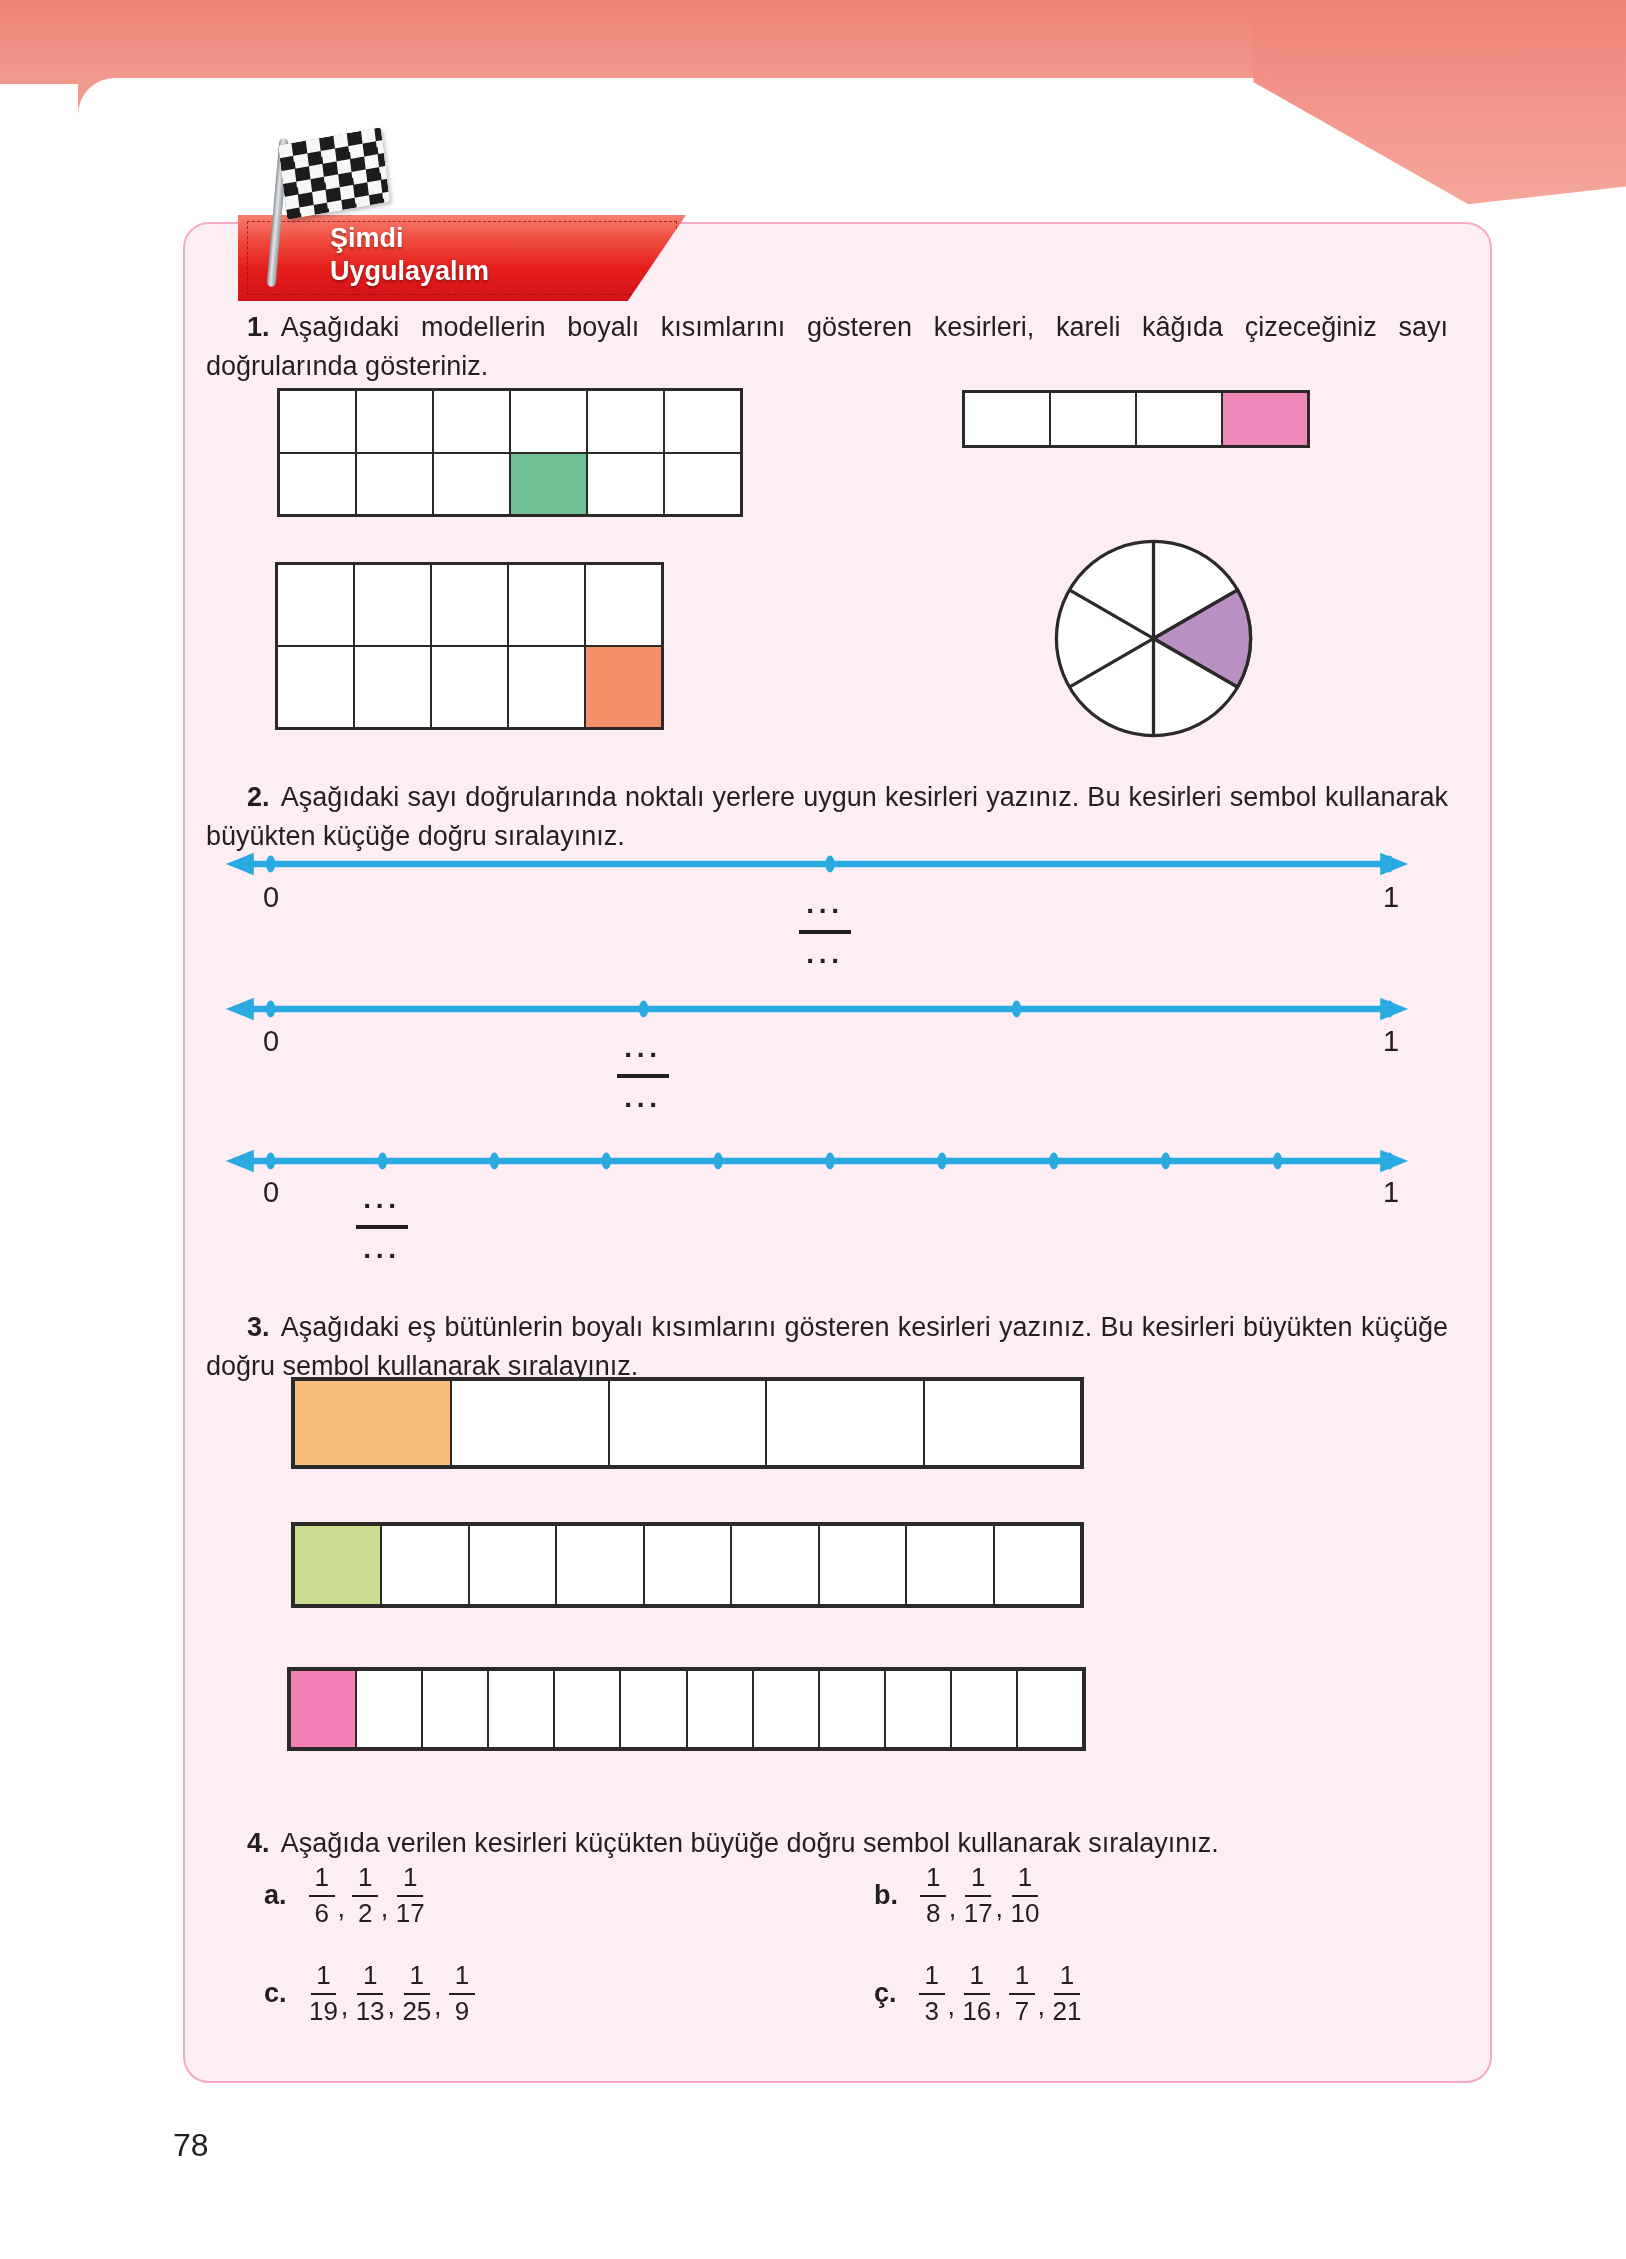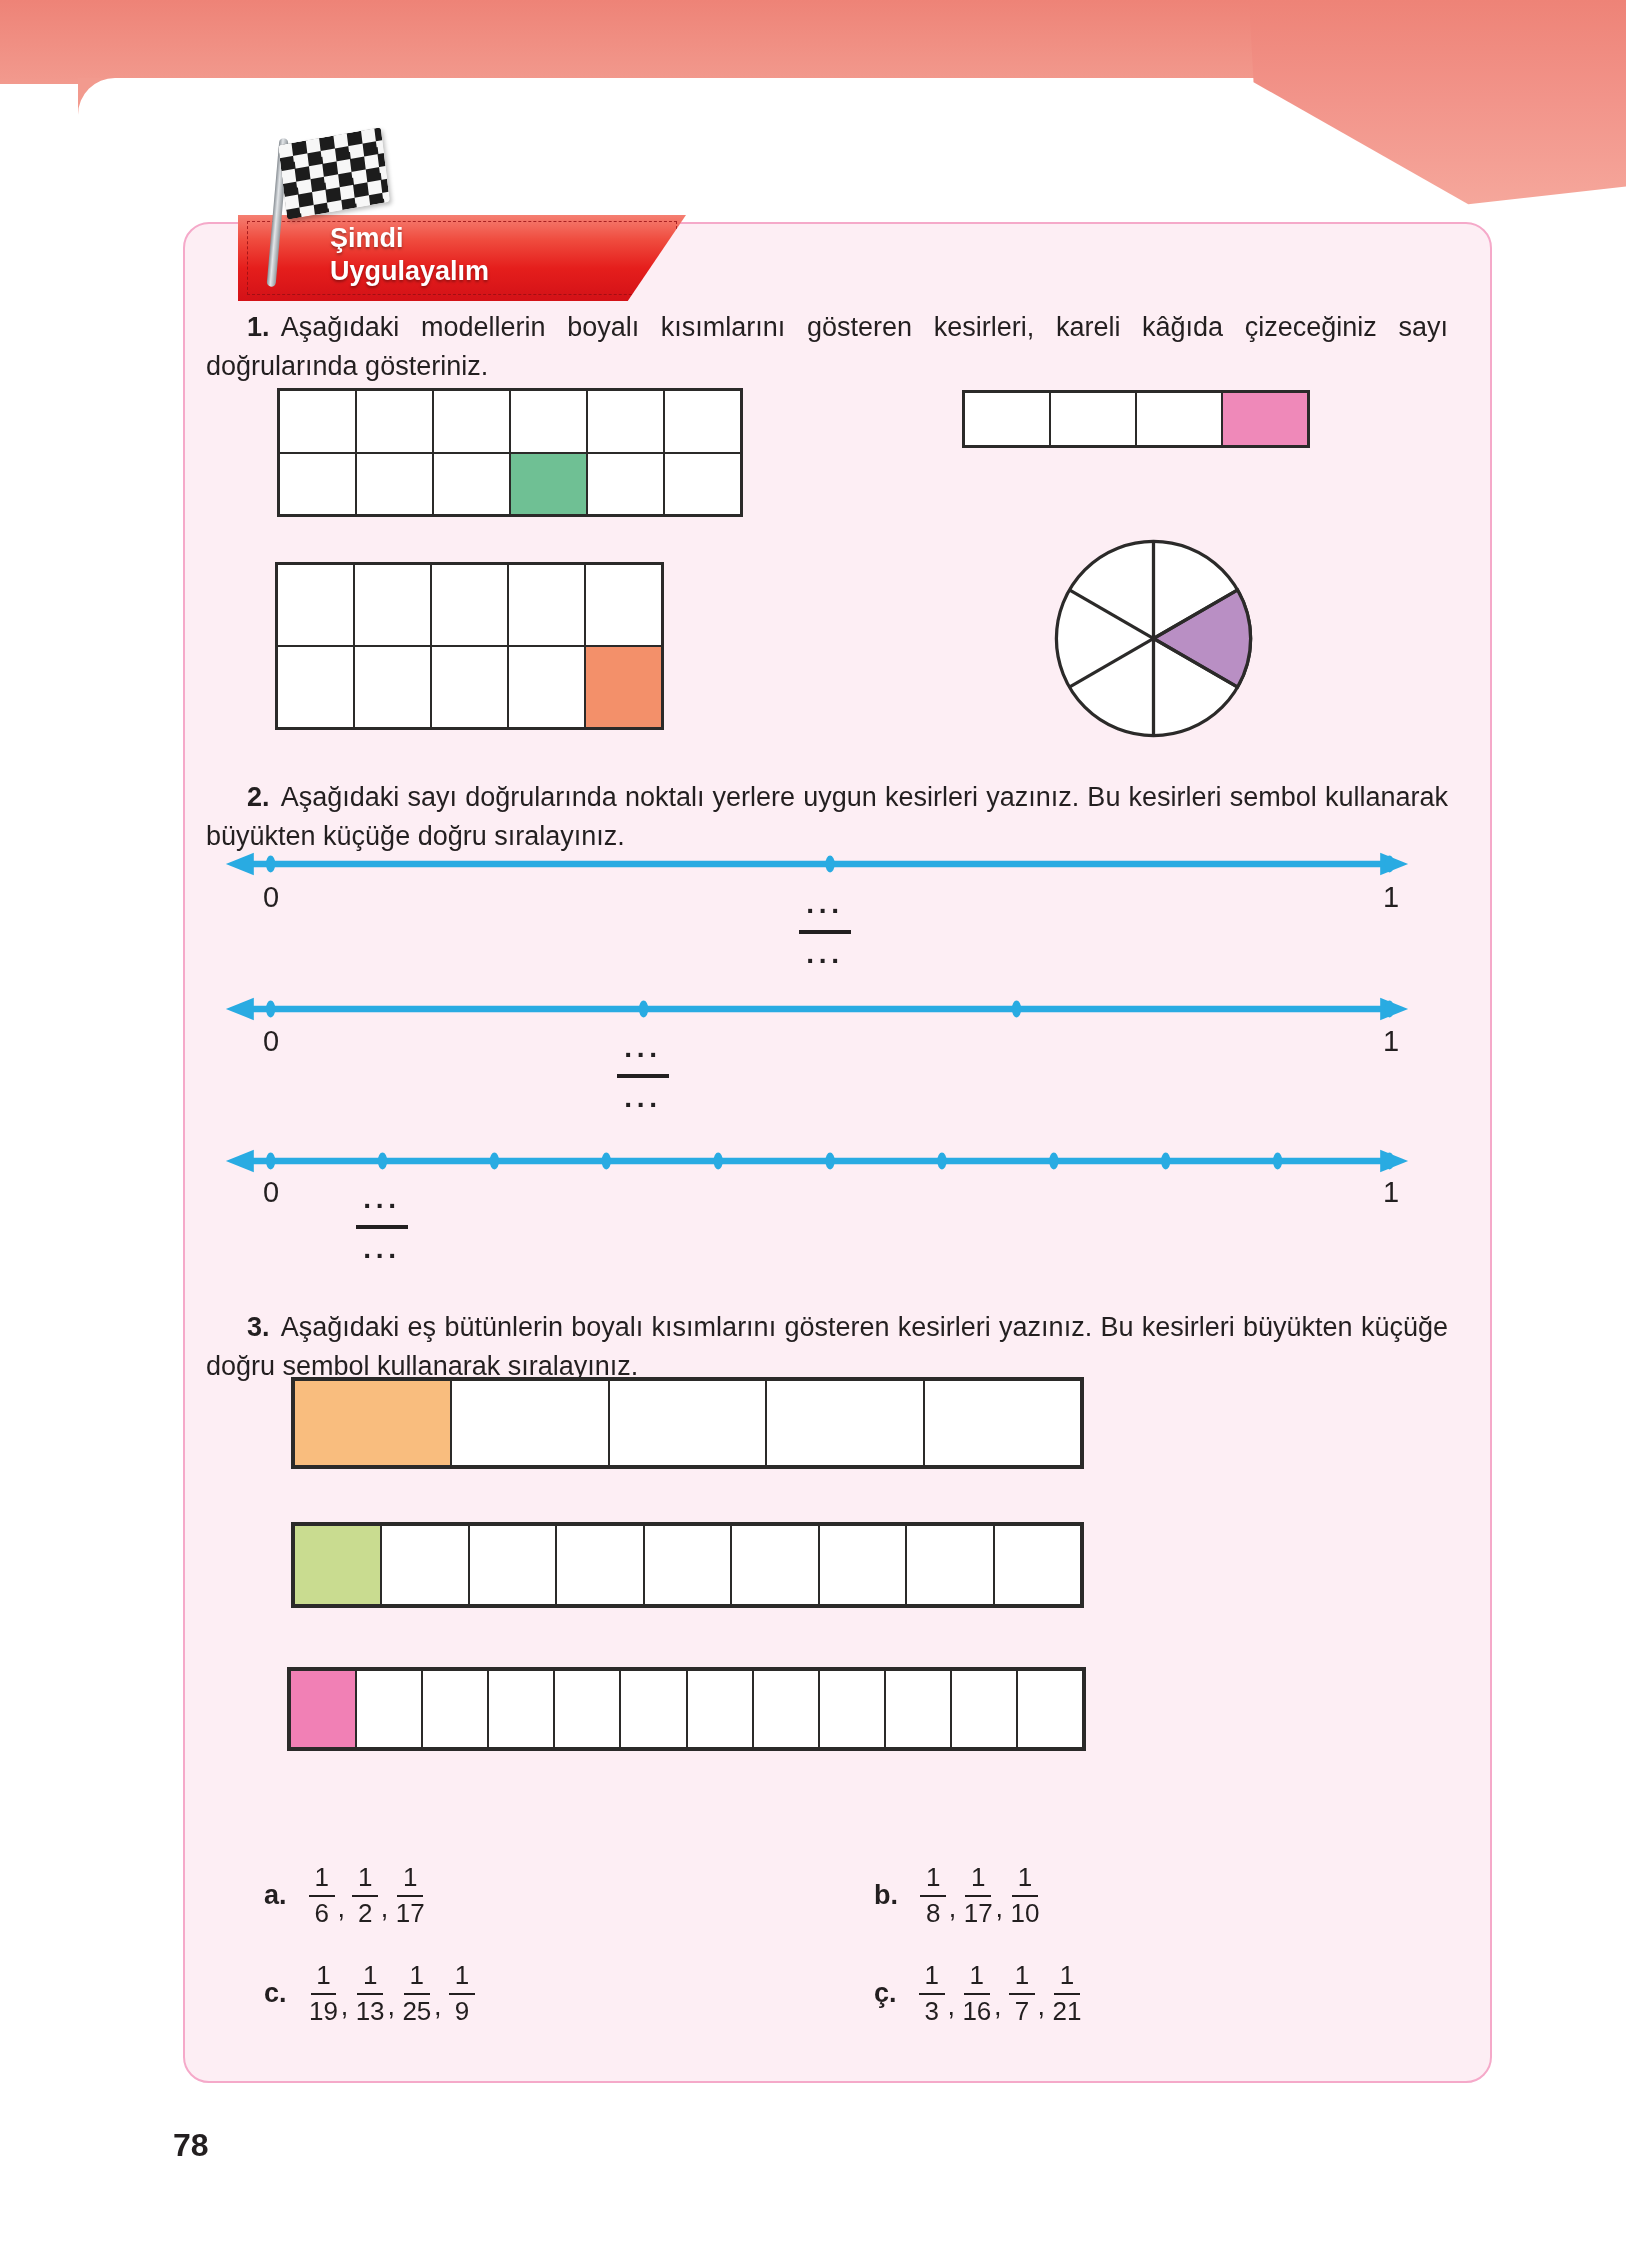--- a/index.html
+++ b/index.html
@@ -55,21 +55,21 @@
 
   
   .e4row{position:absolute;display:flex;align-items:center;z-index:10;}
   .e4label{font-size:27px;font-weight:bold;margin-right:22.4px;}
   .fracs{display:inline-flex;align-items:center;}
   .frac{display:inline-flex;flex-direction:column;align-items:center;font-size:26px;line-height:29px;}
   .frac .num{padding:0 5.6px 2.8px 5.6px;border-bottom:2.8px solid #231f20;}
   .frac .den{padding-top:1.9px;}
   .comma{font-size:27px;margin:0 7.5px 0 2.8px;transform:translateY(13px);}
 
-  .page-number{position:absolute;left:173px;top:2127px;font-size:32px;font-weight:bold;z-index:10;}
+  .page-number{position:absolute;left:173px;top:2127px;font-size:32px;font-weight:normal;z-index:10;}
 </style>
 </head>
 <body>
 
 <div id="stage">
 
   <div class="band"></div>
   <div class="corner-bg"></div>
   <div class="page-white"></div>
   <div class="notch"></div>
@@ -223,20 +223,23 @@
       <div class="cell"></div>
       <div class="cell"></div>
       <div class="cell"></div>
       <div class="cell"></div>
       <div class="cell"></div>
       <div class="cell"></div>
       <div class="cell"></div>
       <div class="cell"></div>
     </div>
 
+  <p class="para" style="top:1812px">
+    <b class="exnum">4.</b><span>Aşağıda verilen kesirleri küçükten büyüğe doğru sembol kullanarak sıralayınız.</span>
+  </p>
 
   <div class="e4row" style="left:264px;top:1863px">
     <span class="e4label">a.</span>
     <span class="fracs">
         <span class="frac">
           <span class="num">1</span>
           <span class="den">6</span>
         </span>
         <span class="comma">,</span>
         <span class="frac">

